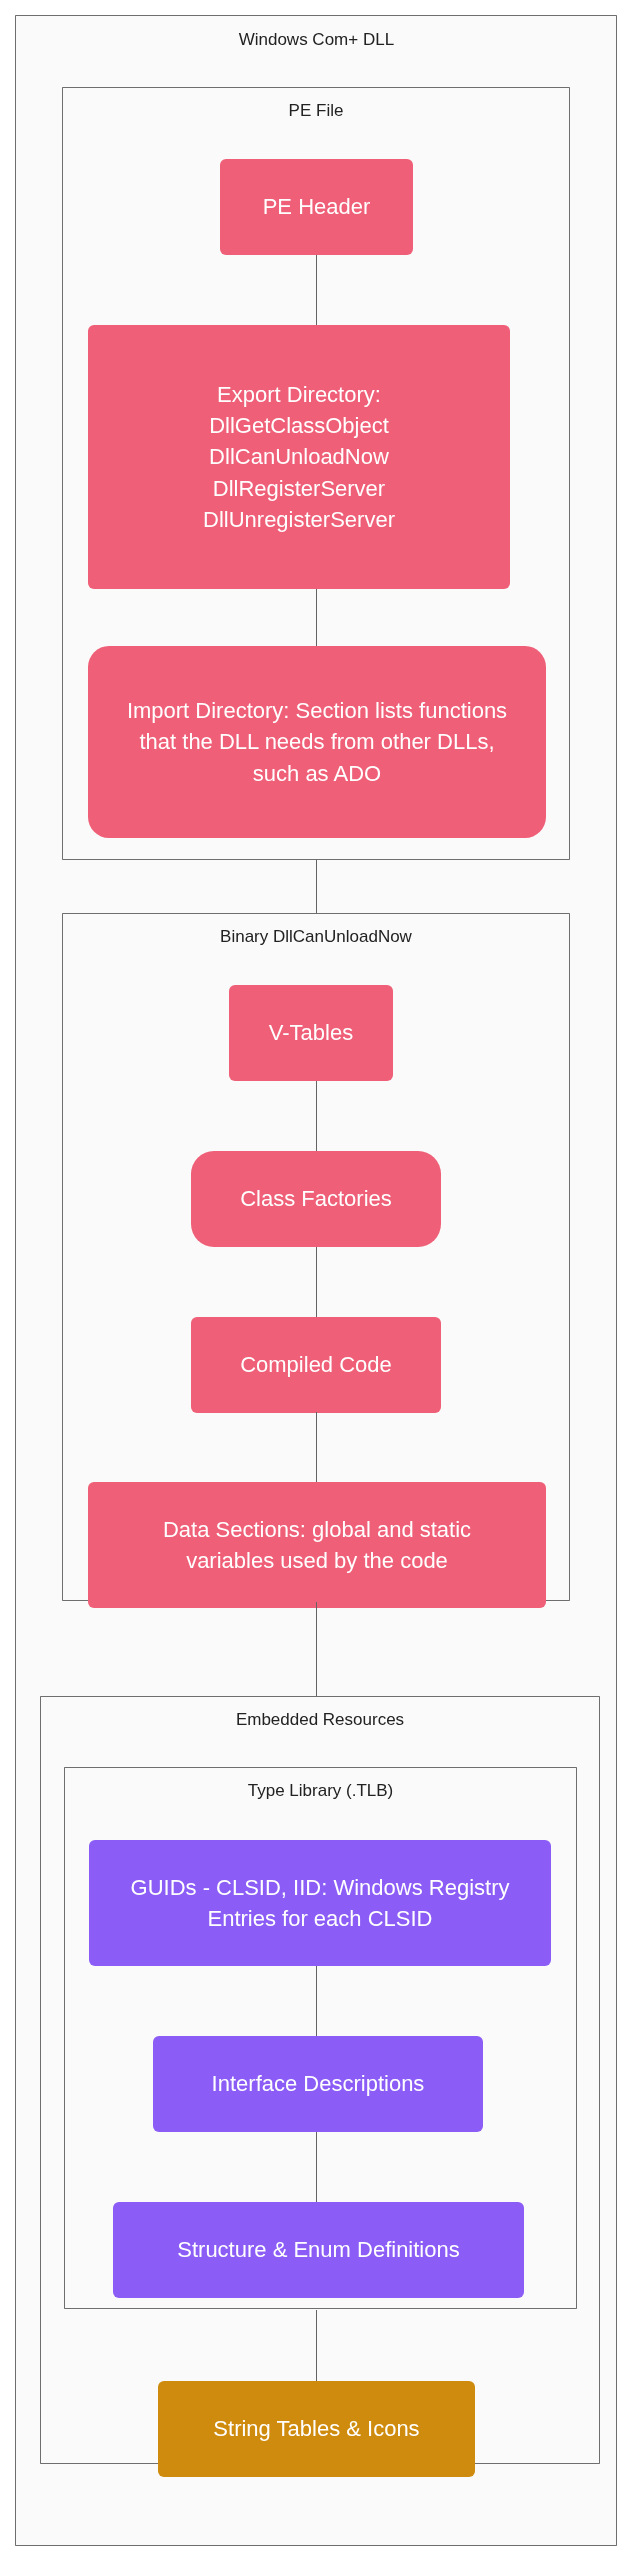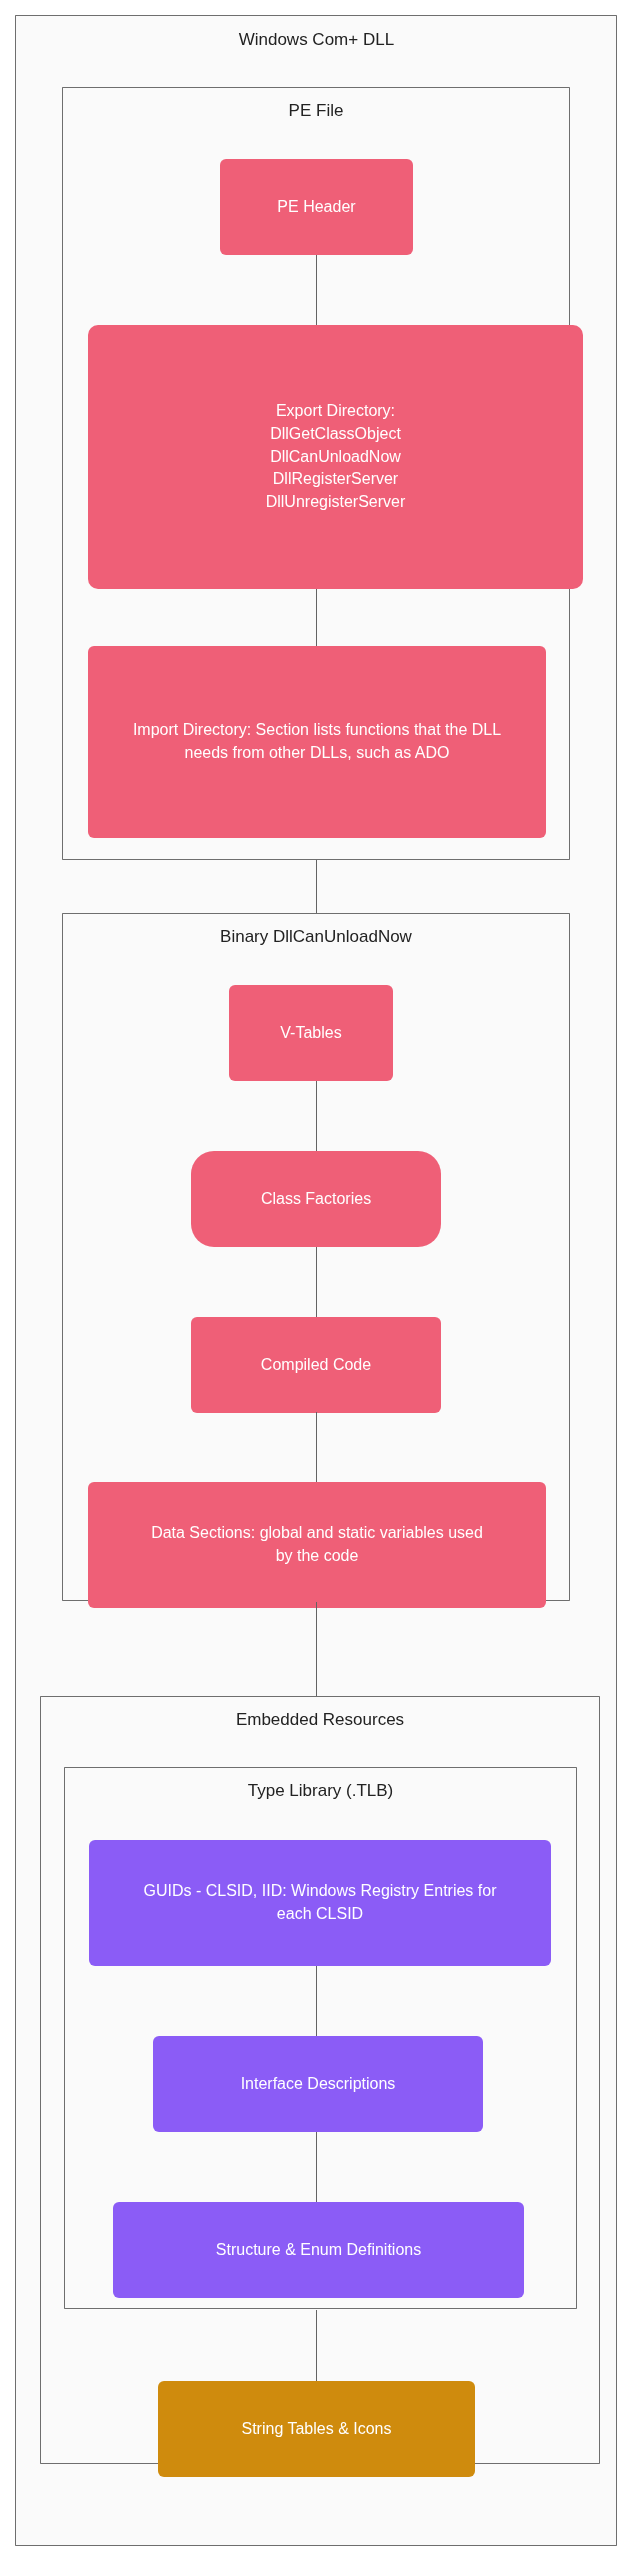--- a/index.html
+++ b/index.html
@@ -38,21 +38,21 @@
 
   
   .node {
     position: absolute;
     border-radius: 6px;
     display: flex;
     align-items: center;
     justify-content: center;
     text-align: center;
     color: #ffffff;
-    font-size: 16px;
+    font-size: 22px;
     line-height: 1.42;
     padding: 4px 9.4px;
     white-space: pre-line;
   }
   .node.pink   { background: #ef5f77; }
   .node.teal   { background: #8b5cf6; }
   .node.gold   { background: #cf8b0d; }
 
   
   .edge {
@@ -73,27 +73,27 @@
   <div class="subgraph" style="left:62px; top:87px; width:508px; height:773px;">
     <div class="subgraph-title" style="top:14px;">PE File</div>
   </div>
 
   <div class="edge" style="left:316px; top:255px; height:70px;"></div>
 
   <div class="edge" style="left:316px; top:588px; height:58px;"></div>
 
   <div class="node pink" style="left:220px; top:159px; width:193px; height:96px;">PE Header</div>
 
-  <div class="node pink" style="left:88px; top:325px; width:495px; height:264px;border-radius:10px;">Export Directory:
+  <div class="node pink" style="left:88px; top:325px; width:422px; height:264px;">Export Directory:
 DllGetClassObject
 DllCanUnloadNow
 DllRegisterServer
 DllUnregisterServer</div>
 
-  <div class="node pink" style="left:88px; top:646px; width:458px; height:192px; padding:0 32px;">Import Directory: Section lists functions that the DLL needs from other DLLs, such as ADO</div>
+  <div class="node pink" style="left:88px; top:646px; width:458px; height:192px; padding:0 32px;border-radius:21px;">Import Directory: Section lists functions that the DLL needs from other DLLs, such as ADO</div>
 
   <div class="edge" style="left:316px; top:860px; height:54px;"></div>
 
   <div class="subgraph" style="left:62px; top:913px; width:508px; height:688px;">
     <div class="subgraph-title" style="top:14px;">Binary DllCanUnloadNow</div>
   </div>
 
   <div class="node pink" style="left:229px; top:985px; width:164px; height:96px;">V-Tables</div>
 
   <div class="edge" style="left:316px; top:1081px; height:70px;"></div>

